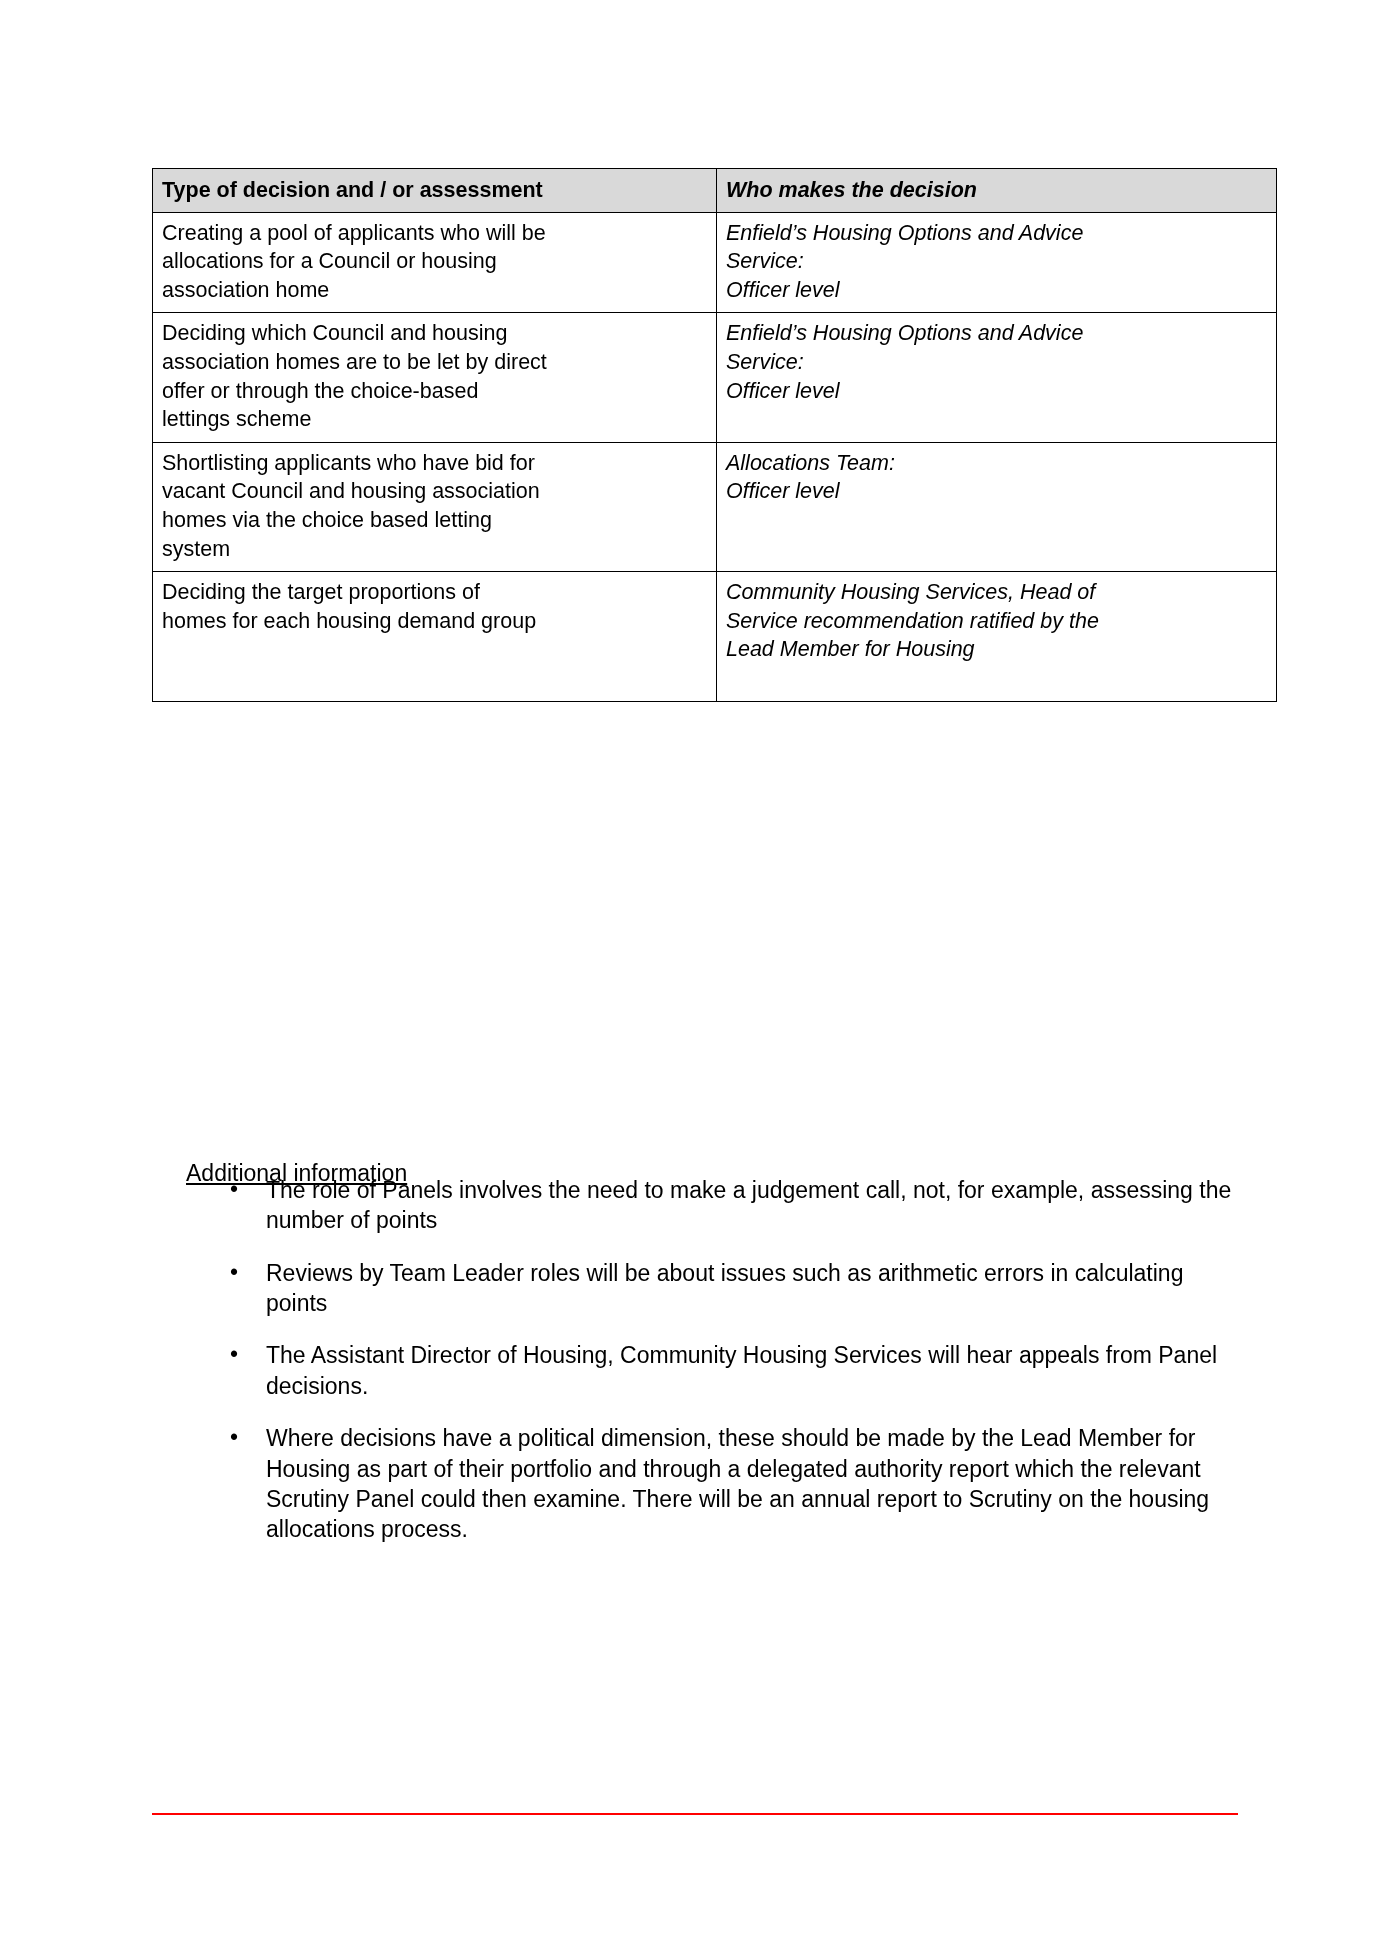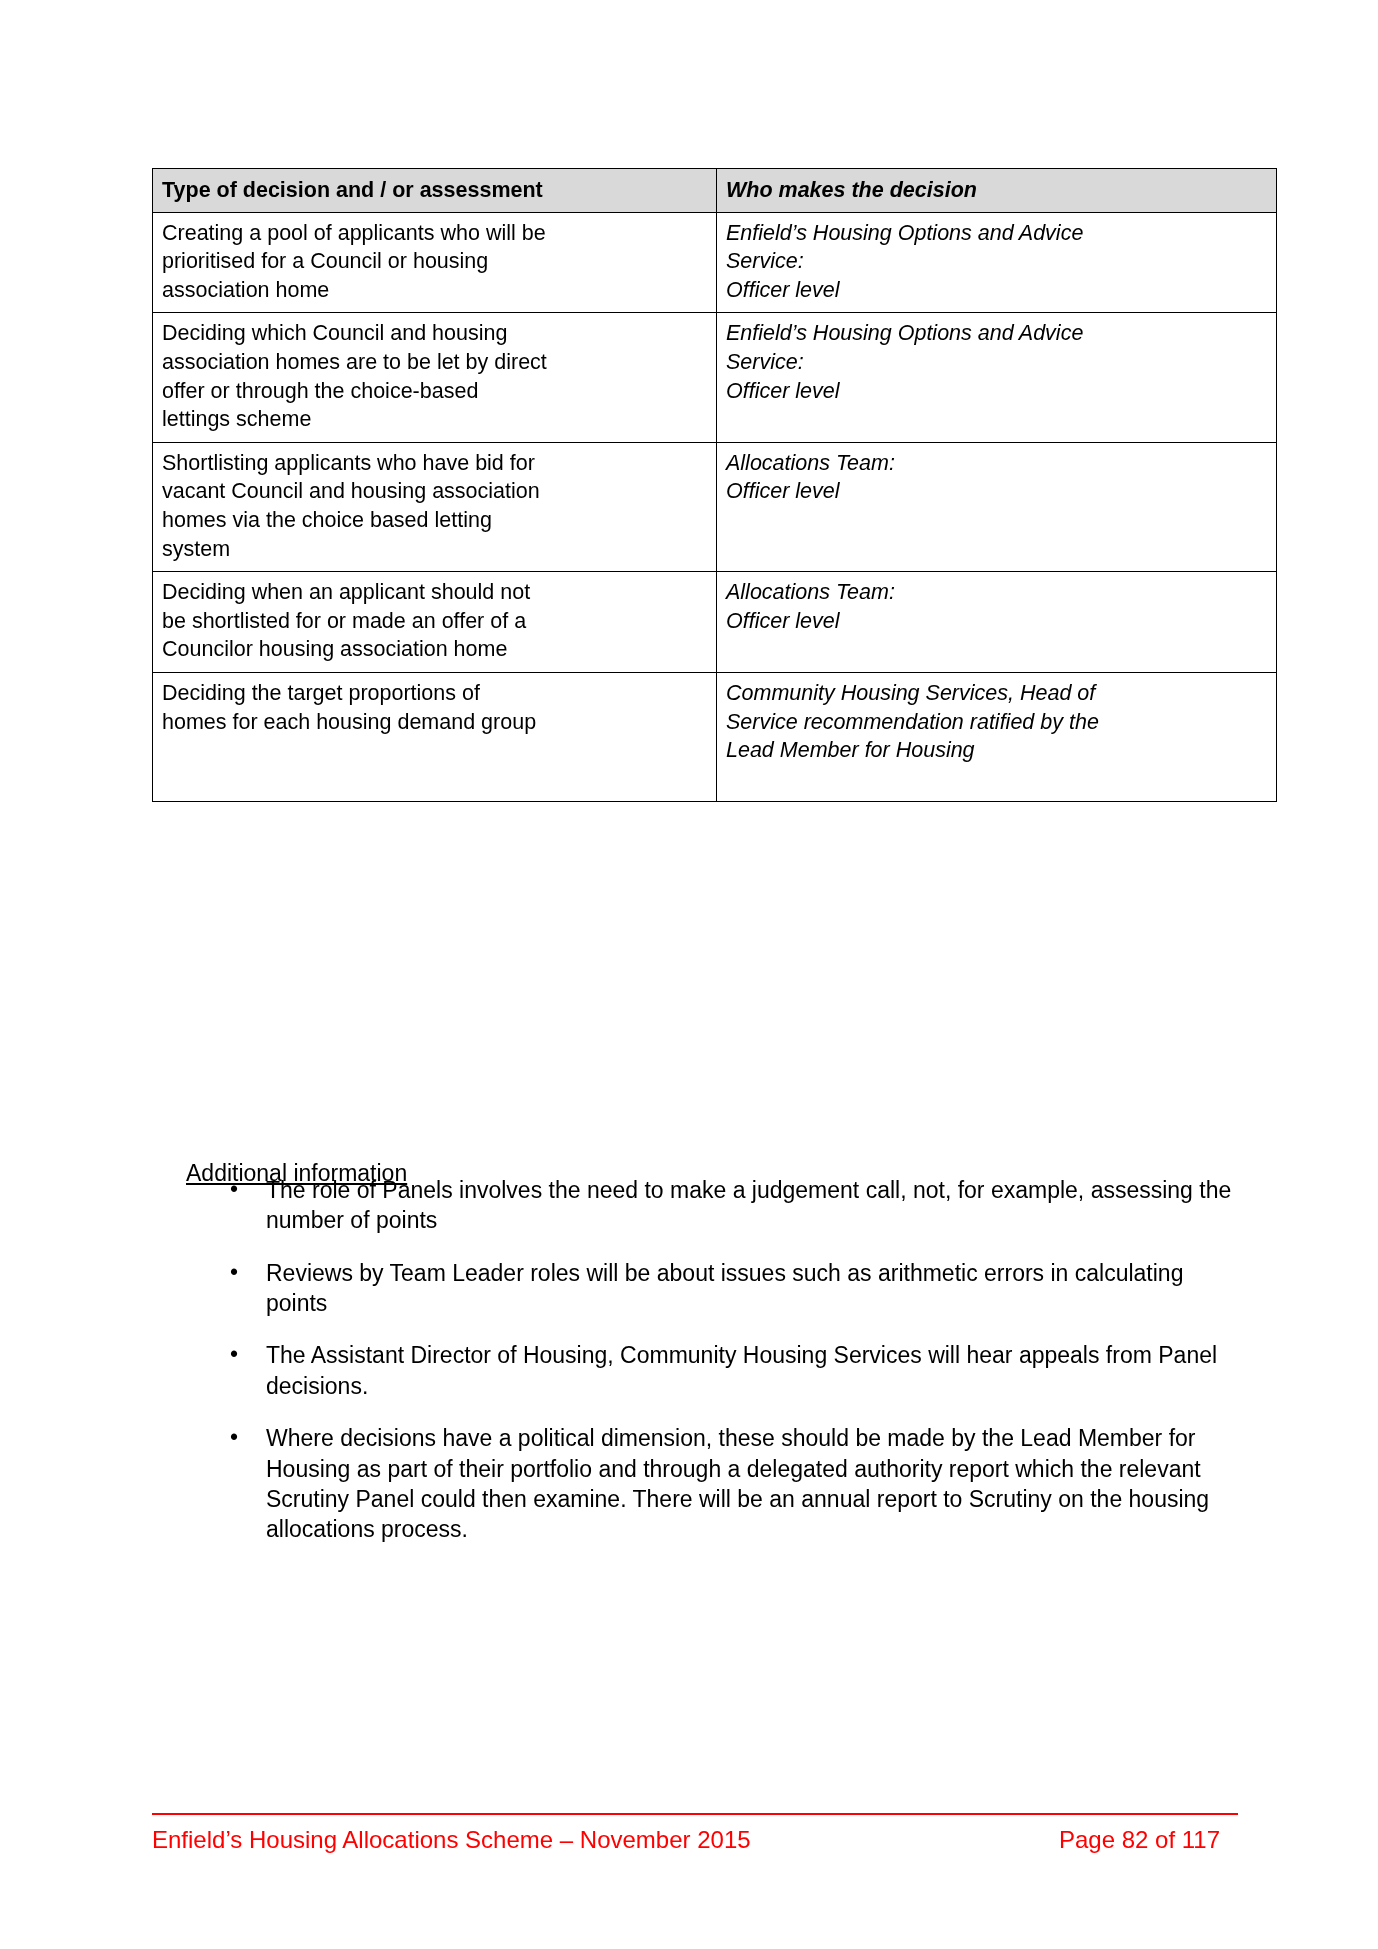--- a/index.html
+++ b/index.html
@@ -119,21 +119,21 @@
       <tr>
         <th class="col-a">Type of decision and / or assessment</th>
         <th class="col-b">Who makes the decision</th>
       </tr>
     </thead>
     <tbody>
 
       <tr>
         <td class="col-a">
           <span class="cell-line">Creating a pool of applicants who will be</span>
-          <span class="cell-line">prioritised for a Council or housing</span>
+          <span class="cell-line">allocations for a Council or housing</span>
           <span class="cell-line">association home</span>
         </td>
         <td class="col-b">
           <span class="cell-line">Enfield’s Housing Options and Advice</span>
           <span class="cell-line">Service:</span>
           <span class="cell-line">Officer level</span>
         </td>
       </tr>
 
       <tr>
@@ -157,31 +157,20 @@
           <span class="cell-line">vacant Council and housing association</span>
           <span class="cell-line">homes via the choice based letting</span>
           <span class="cell-line">system</span>
         </td>
         <td class="col-b">
           <span class="cell-line">Allocations Team:</span>
           <span class="cell-line">Officer level</span>
         </td>
       </tr>
 
-      <tr>
-        <td class="col-a">
-          <span class="cell-line">Deciding when an applicant should not</span>
-          <span class="cell-line">be shortlisted for or made an offer of a</span>
-          <span class="cell-line">Councilor housing association home</span>
-        </td>
-        <td class="col-b">
-          <span class="cell-line">Allocations Team:</span>
-          <span class="cell-line">Officer level</span>
-        </td>
-      </tr>
 
 
       <tr>
         <td class="col-a">
           <span class="cell-line">Deciding the target proportions of</span>
           <span class="cell-line">homes for each housing demand group</span>
           <span class="cell-line">&nbsp;</span>
           <span class="cell-line">&nbsp;</span>
         </td>
         <td class="col-b">
@@ -209,18 +198,14 @@
       <span class="bullet-dot">•</span>
       <span>The Assistant Director of Housing, Community Housing Services will hear appeals from Panel decisions.</span>
     </li>
     <li>
       <span class="bullet-dot">•</span>
       <span>Where decisions have a political dimension, these should be made by the Lead Member for Housing as part of their portfolio and through a delegated authority report which the relevant Scrutiny Panel could then examine. There will be an annual report to Scrutiny on the housing allocations process.</span>
     </li>
   </ul>
 
   <div class="footer-rule"></div>
-  <div class="footer">
-    <span class="footer-left">Enfield’s Housing Allocations Scheme – November 2015</span>
-    <span class="footer-right">Page 82 of 117</span>
-  </div>
 
 </div>
 
 </body></html>

